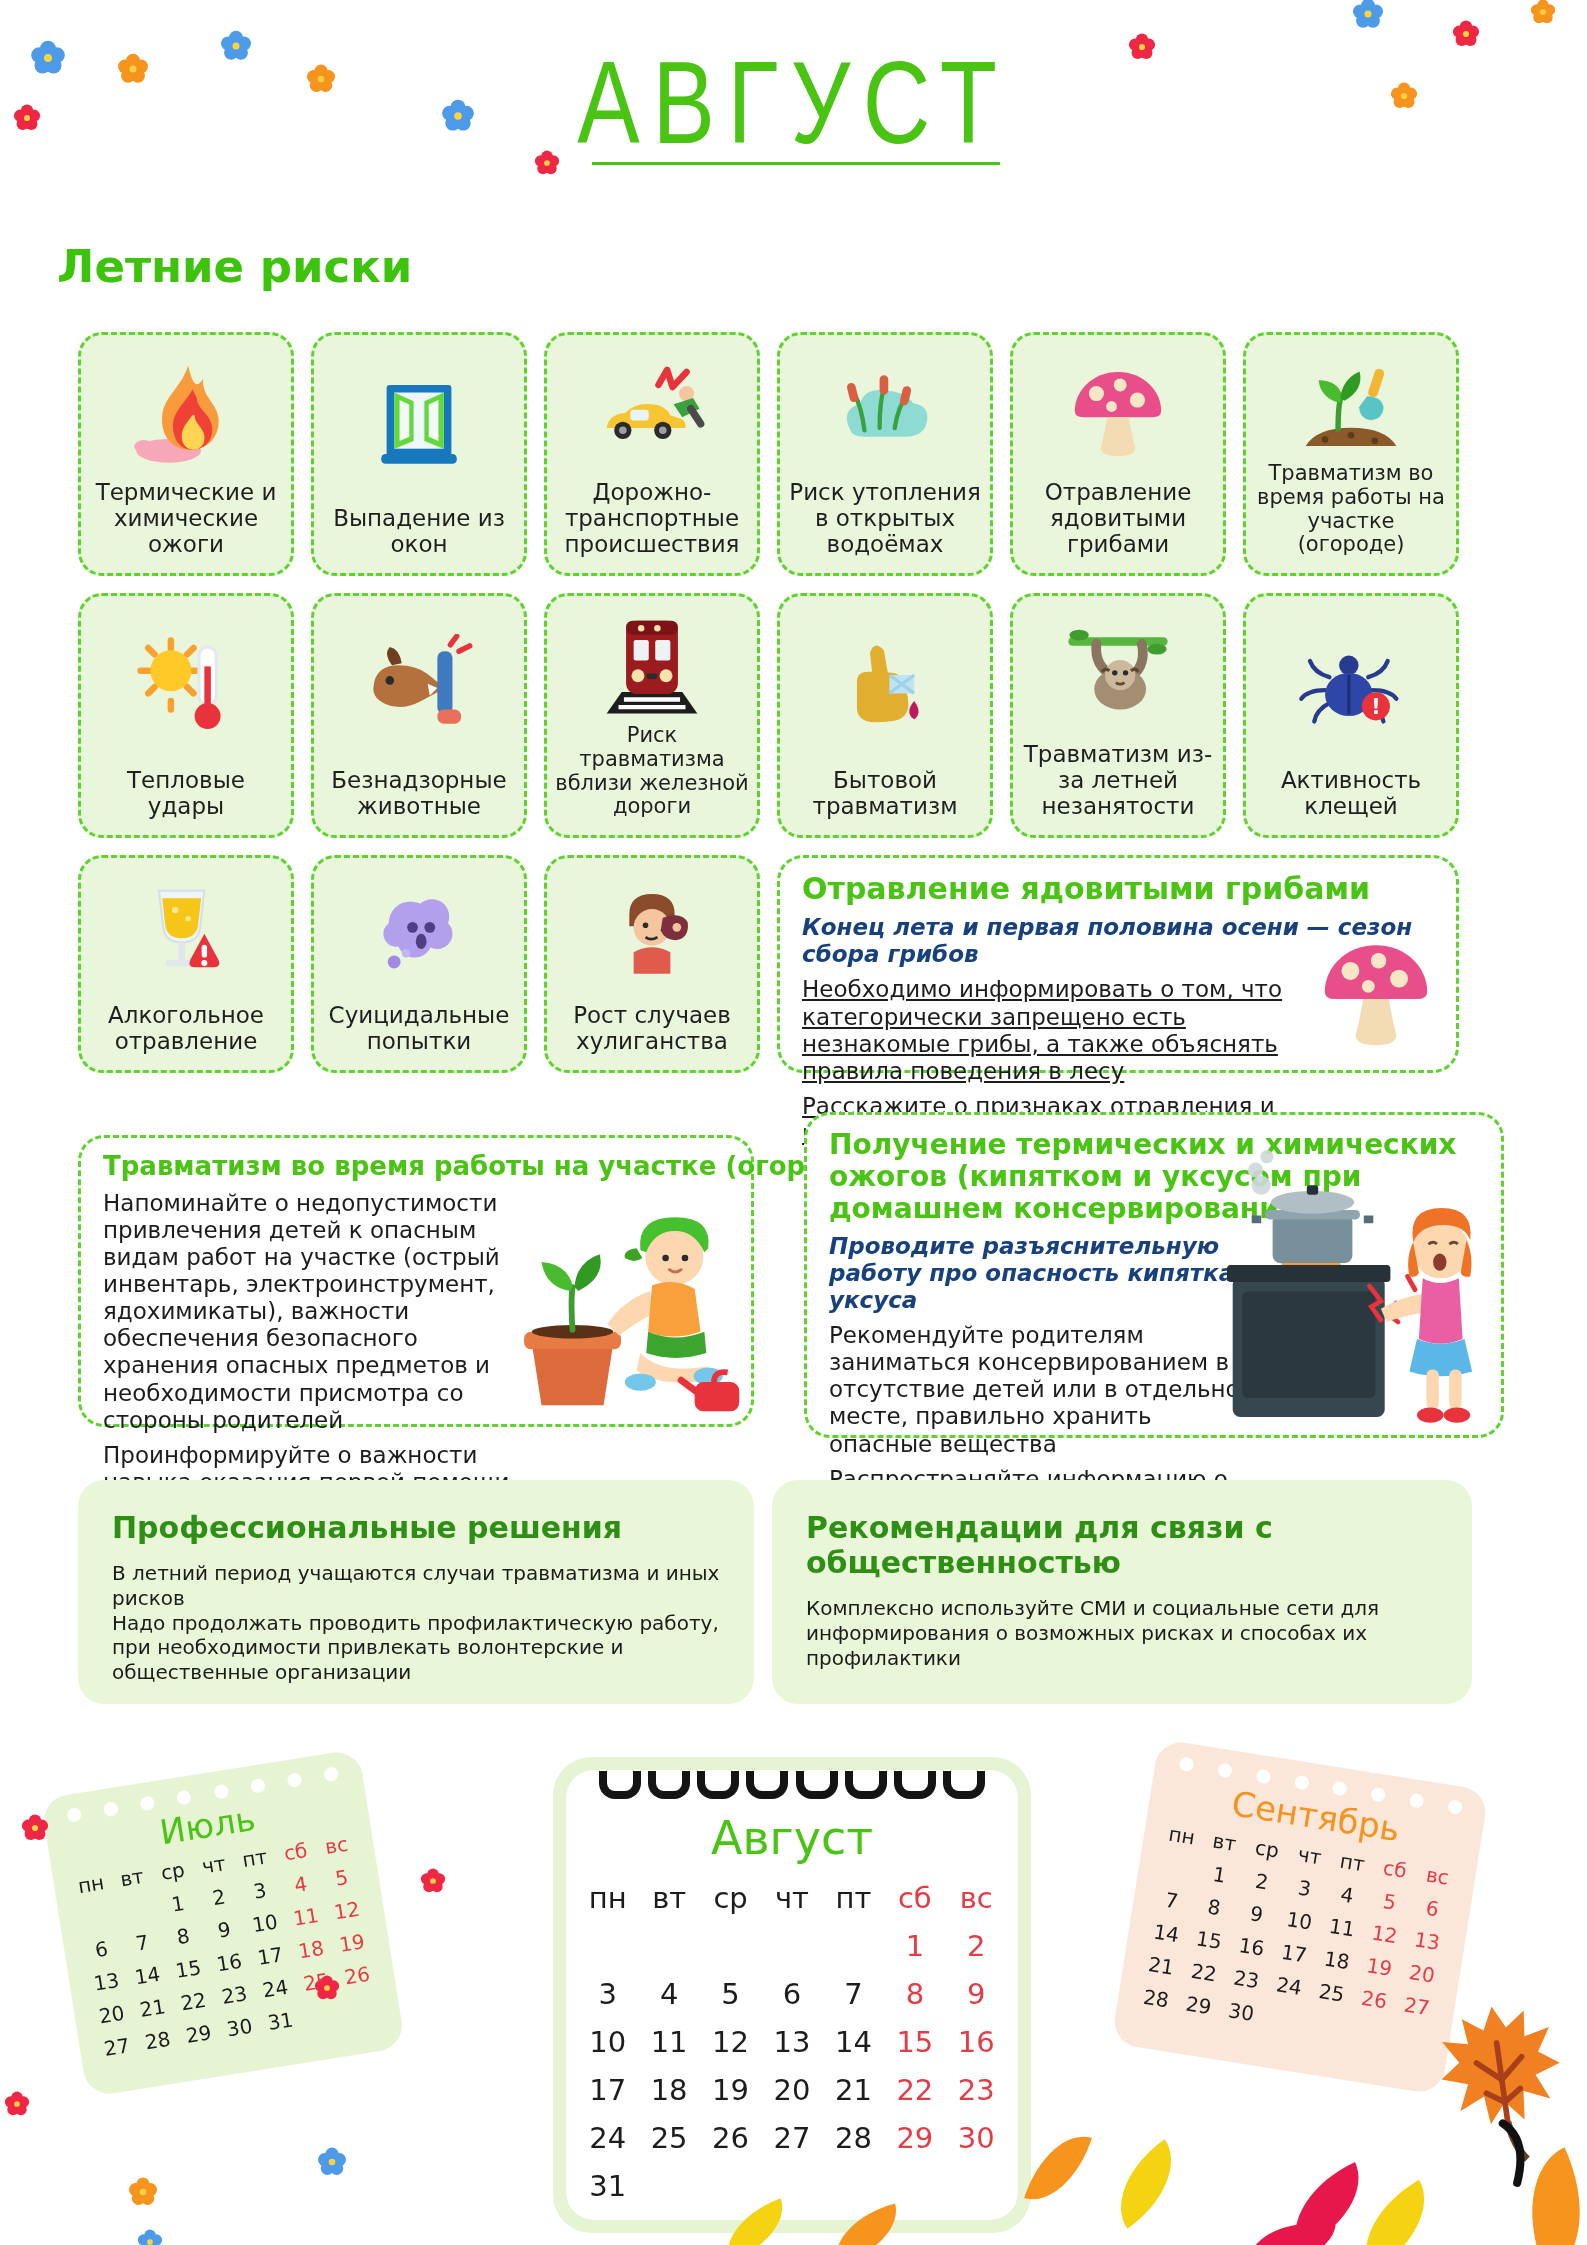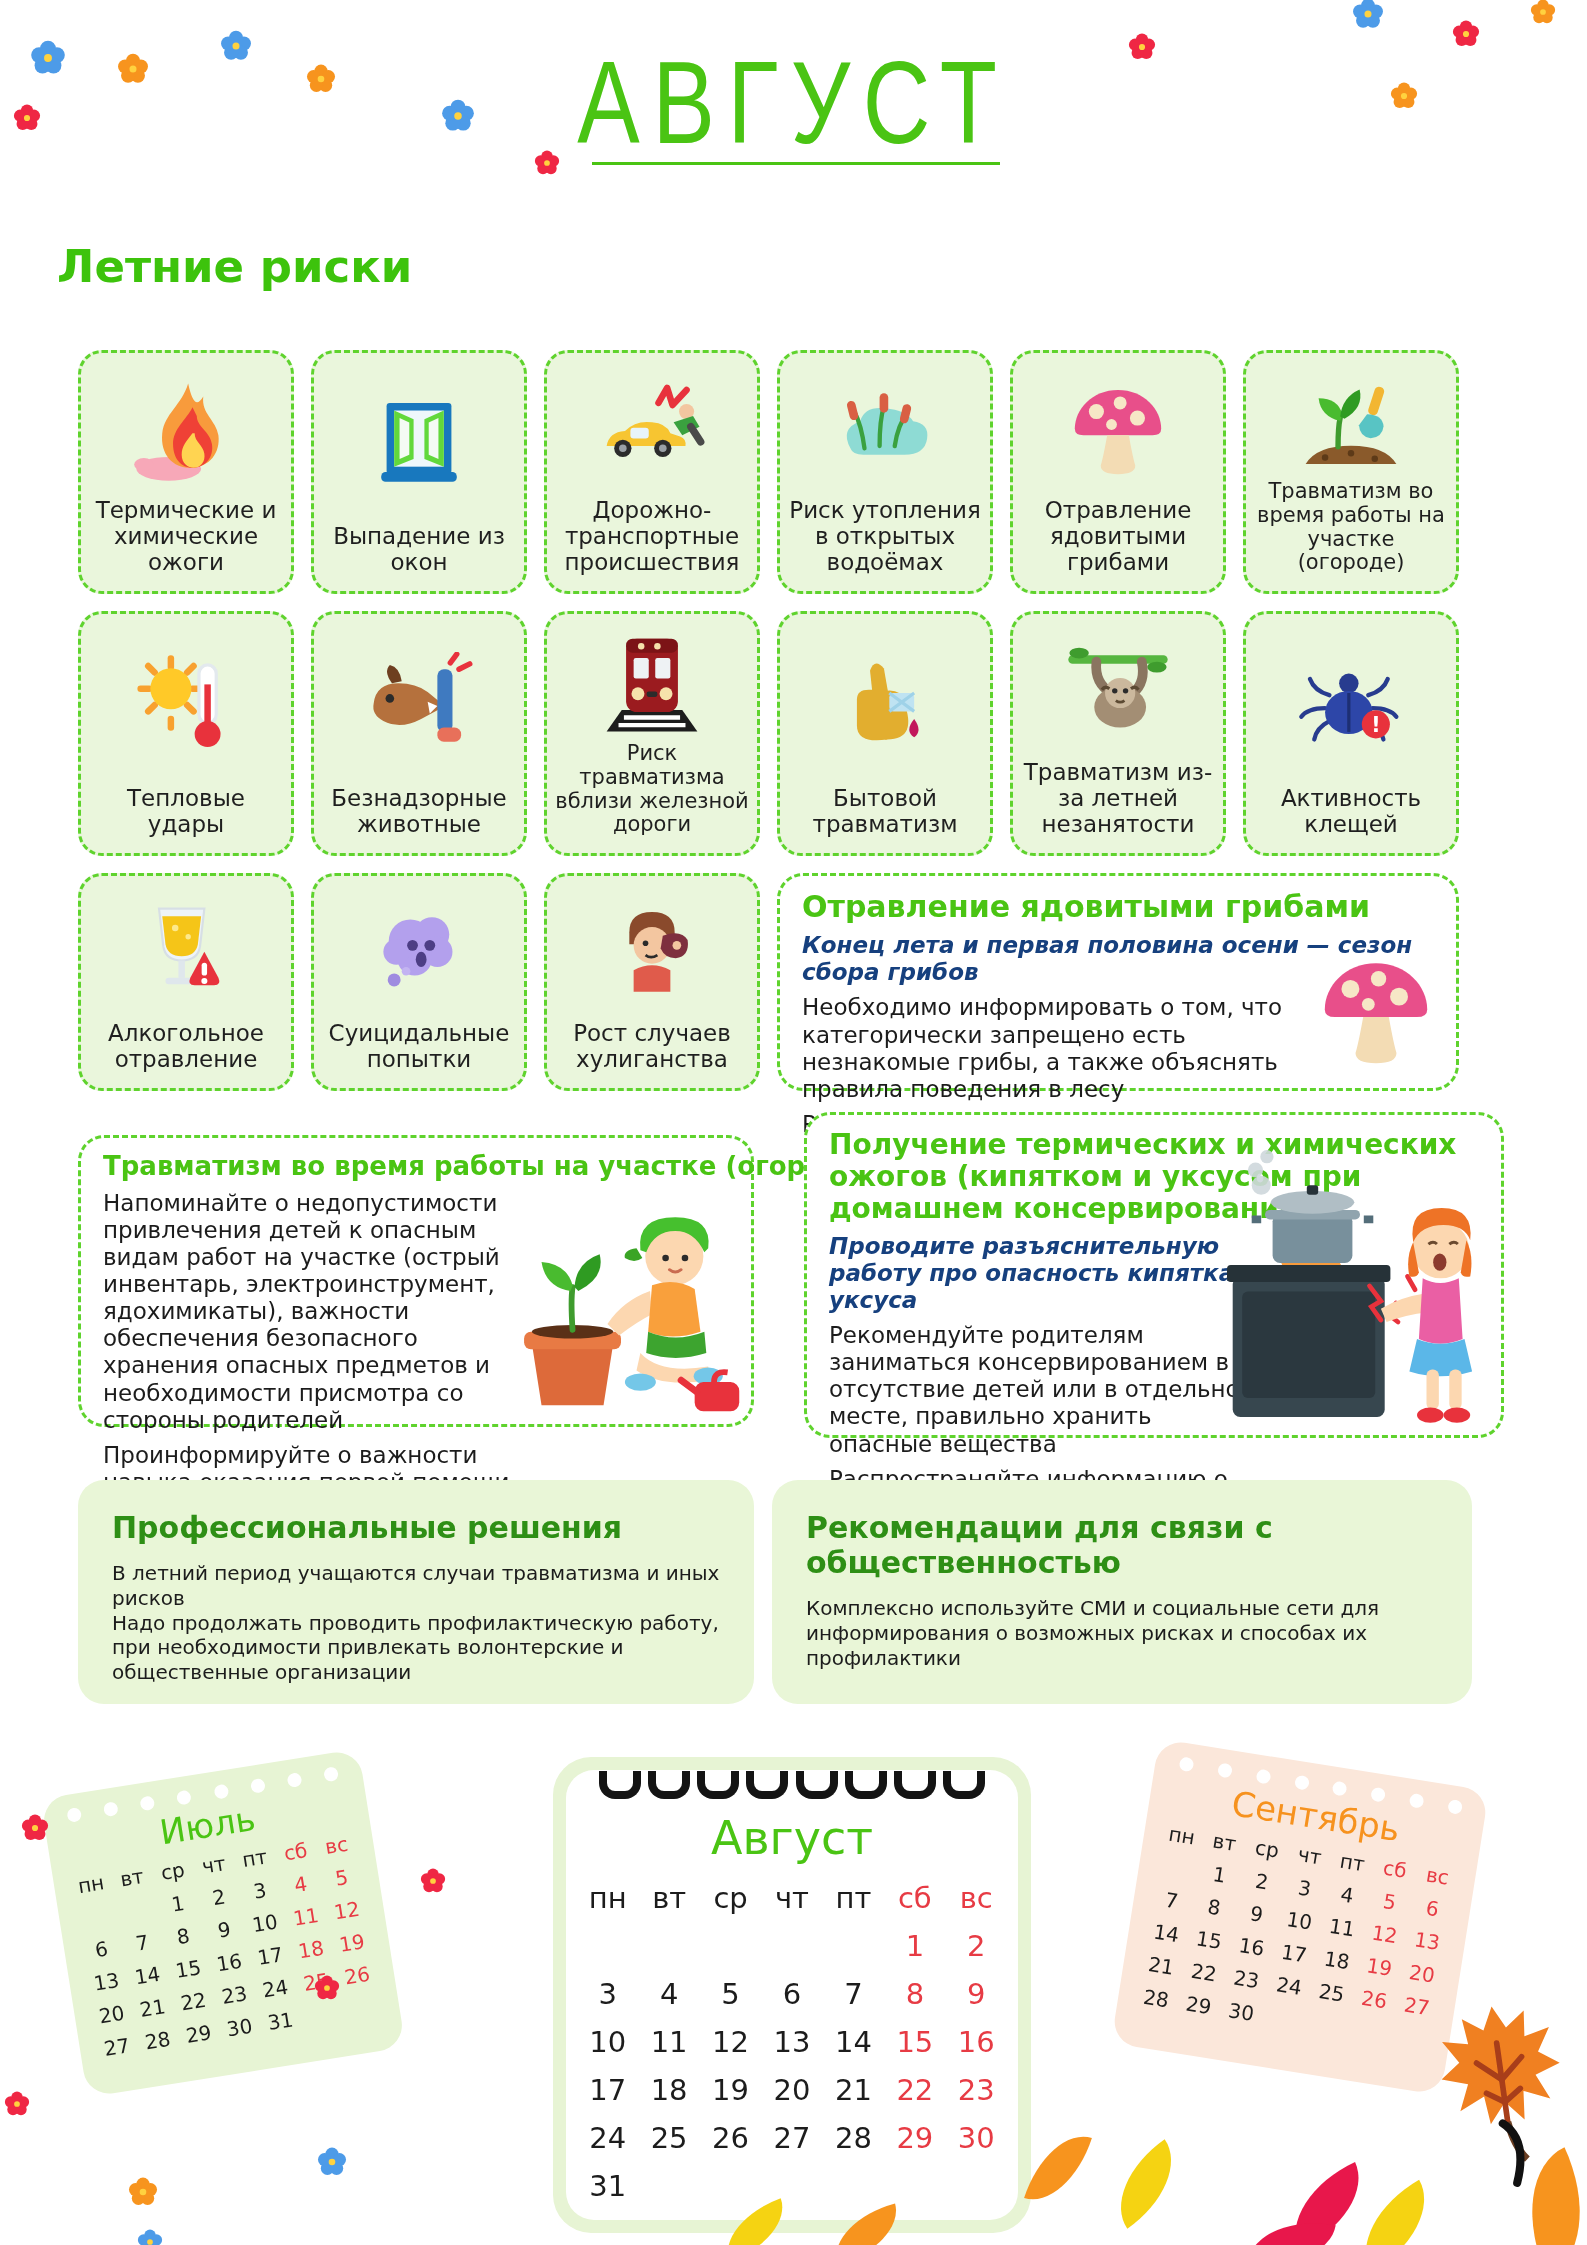--- a/index.html
+++ b/index.html
@@ -7,42 +7,42 @@
           font-family:"DejaVu Sans","Liberation Sans",sans-serif;color:#1c1c1c;}
 
   
   .main-title{position:absolute;left:0;width:100%;top:44px;text-align:center;
     font-size:104px;font-weight:300;letter-spacing:14px;color:#4ac413;
     font-family:"Liberation Sans",sans-serif;transform:scale(0.9,1.12);}
   .title-underline{position:absolute;left:592px;top:162px;width:408px;height:3px;background:#4ac413;}
   .section-heading{position:absolute;left:57px;top:240px;font-size:45px;font-weight:700;color:#3dc30c;}
 
   
-  .risk-grid{position:absolute;left:78px;top:350px;width:1426px;display:grid;
+  .risk-grid{position:absolute;left:78px;top:332px;width:1426px;display:grid;
     grid-template-columns:repeat(6,216px);grid-template-rows:244px 245px 218px;
     column-gap:26px;row-gap:21px;gap:17px;}
   .risk-card{background:#eaf6dc;border:3px dashed #5fd32d;border-radius:24px;box-sizing:border-box;
     display:flex;flex-direction:column;align-items:center;justify-content:flex-end;padding:12px 8px 16px;}
   .card-icon{flex:1;display:flex;align-items:center;justify-content:center;width:100%;}
   .card-icon svg{width:108px;height:108px;}
   .card-label{font-size:23px;line-height:1.13;text-align:center;color:#1f1f1f;}
   .card-label.small{font-size:21px;}
 
   
   .dashed-box{background:#fff;border:3px dashed #5fd32d;border-radius:26px;box-sizing:border-box;
     padding:14px 22px;position:relative;}
   .mushroom-box{grid-column:4/7;grid-row:3;}
   .abs{position:absolute;}
   .box-title{color:#4ac413;font-weight:700;font-size:30px;line-height:1.14;}
   .box-title.mid{font-size:28px;max-width:640px;}
   .box-title.one{font-size:26px;white-space:nowrap;}
   .box-subtitle{color:#16407e;font-weight:700;font-style:italic;font-size:23px;line-height:1.18;margin-top:8px;}
   .box-body{font-size:23px;line-height:1.18;margin-top:8px;}
   .box-body div{margin-bottom:8px;}
-  .mushroom-box .box-body{width:520px;}
+  .mushroom-box .box-body{width:520px;text-decoration:underline;}
   .garden-box{left:78px;top:1135px;width:676px;height:292px;}
   .garden-box .box-body{width:428px;}
   .burn-box{left:804px;top:1112px;width:700px;height:326px;}
   .burn-box .box-body{width:432px;}
   .mushroom-art{position:absolute;right:16px;bottom:12px;width:128px;height:128px;}
   .mushroom-art svg{width:100%;height:100%;}
   .garden-art{position:absolute;right:4px;bottom:6px;width:252px;height:254px;}
   .burn-art{position:absolute;right:8px;bottom:8px;width:266px;height:286px;}
   .garden-art svg,.burn-art svg{width:100%;height:100%;}
 

